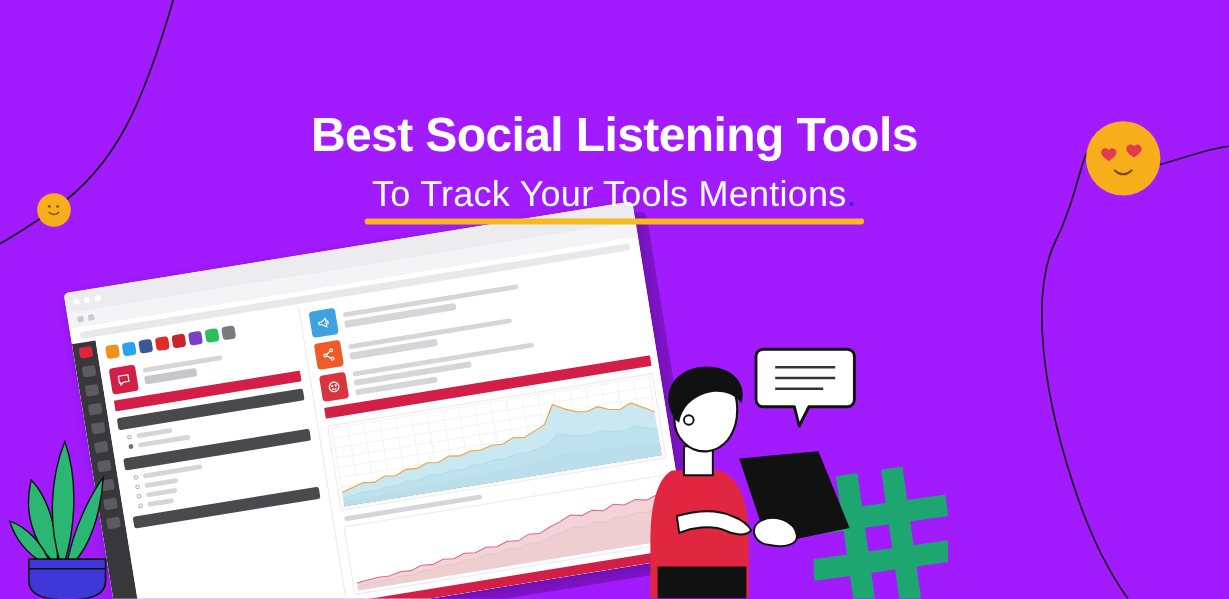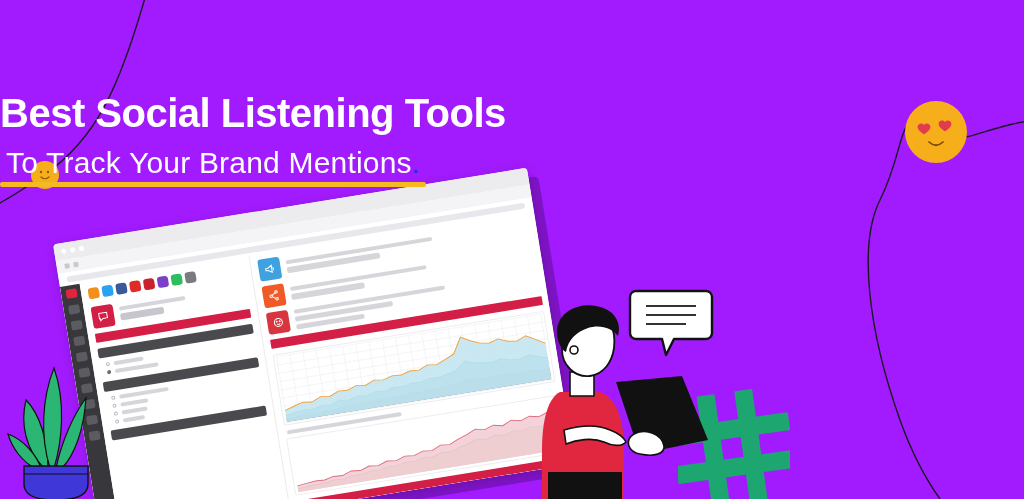--- a/index.html
+++ b/index.html
@@ -10,21 +10,21 @@
     position:relative;
   }
   #stage { position:absolute; inset:0; overflow:hidden; background:#A21BFE; }
 
   
   .bg-svg { position:absolute; inset:0; width:1024px; height:499px; pointer-events:none; }
 
   
   .headline {
     position:absolute; left:0; right:0; top:92px;
-    text-align:left; z-index:40;
+    text-align:center; z-index:40;
   }
   .headline h1 {
     color:#FFFFFF;
     font-size:40px;
     font-weight:bold;
     letter-spacing:-0.5px;
     line-height:1.05;
   }
   .sub-wrap {
     display:inline-block;
@@ -128,21 +128,21 @@
 <div id="stage">
 
   <svg class="bg-svg" viewBox="0 0 1024 499">
     <path d="M150,-20 C120,90 95,140 44,175 C8,200 -20,215 -40,222" fill="none" stroke="#1A1A1A" stroke-width="1.4"></path>
     <path d="M1045,120 C990,120 940,160 920,132 C900,105 905,150 880,200 C858,244 868,330 900,420 C915,462 930,485 940,499" fill="none" stroke="#1A1A1A" stroke-width="1.4"></path>
   </svg>
 
   <div class="headline">
     <h1>Best Social Listening Tools</h1>
     <div class="sub-wrap">
-      <h2><span>To Track Your Brand Mentions</span><span class="dot">.</span></h2>
+      <h2><span>To Track Your Tools Mentions</span><span class="dot">.</span></h2>
       <div class="underline-bar"></div>
     </div>
   </div>
 
   <div class="emoji emoji-sm">
     <svg viewBox="0 0 28 28">
       <circle cx="10" cy="11" r="1.2" fill="#8A5A06"></circle>
       <circle cx="17" cy="11" r="1.2" fill="#8A5A06"></circle>
       <path d="M10,16 Q14,19.5 18,16" fill="none" stroke="#8A5A06" stroke-width="1.2" stroke-linecap="round"></path>
     </svg>

